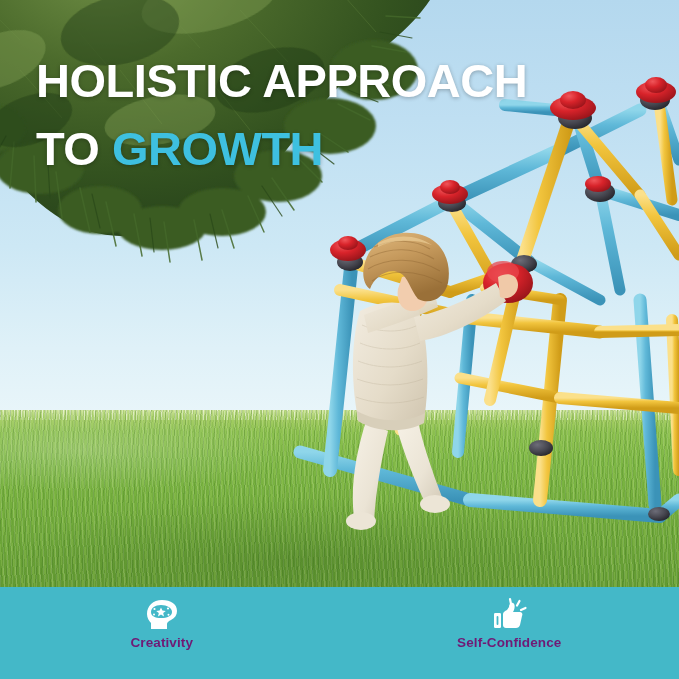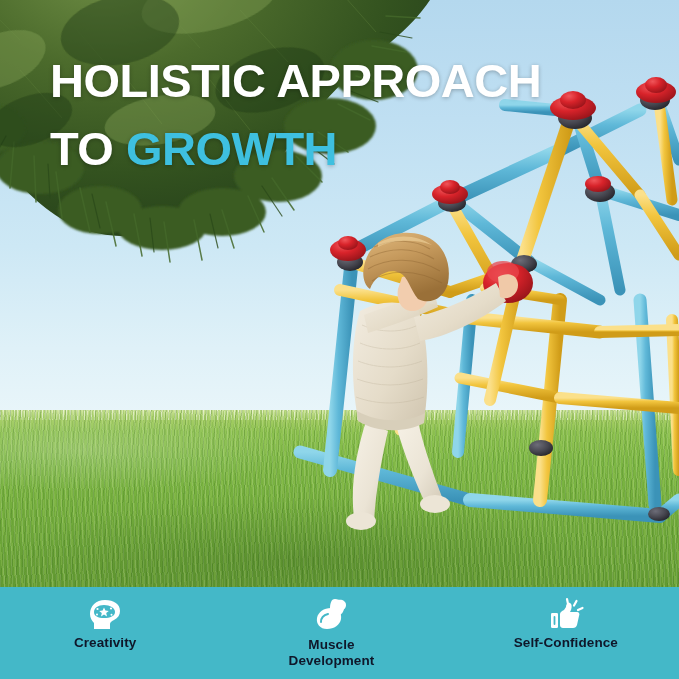--- a/index.html
+++ b/index.html
@@ -93,21 +93,21 @@
   }
   .dome svg { display: block; }
 
   
   .child { position: absolute; left: 330px; top: 225px; width: 190px; height: 310px; }
   .child svg { display: block; }
 
   
   .headline {
     position: absolute;
-    left: 50px; top: 58px;
+    left: 36px; top: 58px;
     width: 600px;
     line-height: .97;
     letter-spacing: -0.5px;
   }
   .headline .line {
     font-size: 47px;
     font-weight: 700;
     color: #ffffff;
     white-space: nowrap;
     text-shadow: 0 1px 4px rgba(0,0,0,.28);
@@ -136,21 +136,21 @@
   }
   .feature-icon {
     width: 40px; height: 38px;
     display: flex; align-items: center; justify-content: center;
     margin-bottom: 2px;
   }
   .feature-icon svg { display: block; }
   .feature-label {
     font-size: 13.5px;
     font-weight: 700;
-    color: #0f172a;
+    color: #701a75;
     text-align: center;
     line-height: 1.18;
     letter-spacing: .1px;
     white-space: pre-line;
   }
   .f1 { margin-left: -8px; }
   .f2 .feature-icon { margin-bottom: 4px; }
   .f3 { margin-left: 8px; justify-content: space-between; }
 </style>
 </head>
@@ -462,38 +462,20 @@
 
           <circle cx="9.5" cy="12" r="1.1" fill="#ffffff"></circle>
           <circle cx="23" cy="11.5" r="1.1" fill="#ffffff"></circle>
           <circle cx="9" cy="17.5" r="1" fill="#ffffff"></circle>
           <circle cx="23.5" cy="17.8" r="1" fill="#ffffff"></circle>
         </svg>
       </div>
       <div class="feature-label">Creativity</div>
     </div>
 
-    <div class="feature f2">
-      <div class="feature-icon">
-        <svg width="34" height="32" viewBox="0 0 34 32">
-
-          <path d="M21 1 C26 1 30 5 30 10 C30 14 27 17 24 18
-                   C22 19 20 19 18 18 L16 11 C16 6 17 1 21 1 Z" fill="#ffffff"></path>
-
-          <path d="M17 10 C10 10 4 14 3 20 C2 26 6 31 13 31
-                   C20 31 26 27 27 21 C28 15 24 10 17 10 Z" fill="#ffffff"></path>
-
-          <path d="M24 2 C28 1 32 3 32 7 C32 10 30 12 27 12 L24 10 Z" fill="#ffffff"></path>
-
-          <path d="M14 16 C10 17 7 20 7 24" stroke="#44b8c8" stroke-width="2" fill="none" stroke-linecap="round"></path>
-        </svg>
-      </div>
-      <div class="feature-label">Muscle
-Development</div>
-    </div>
 
     <div class="feature f3">
       <div class="feature-icon">
         <svg width="36" height="34" viewBox="0 0 36 34">
 
           <g stroke="#ffffff" stroke-width="2.2" stroke-linecap="round">
             <path d="M20 7 L19 2"></path>
             <path d="M26 8.5 L28.5 4"></path>
             <path d="M30 13 L34.5 11"></path>
           </g>

